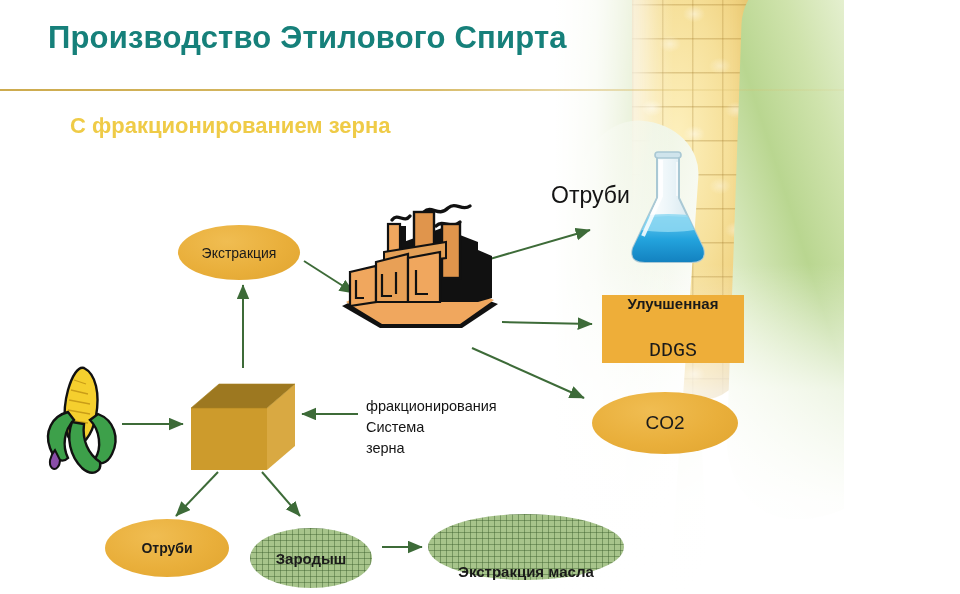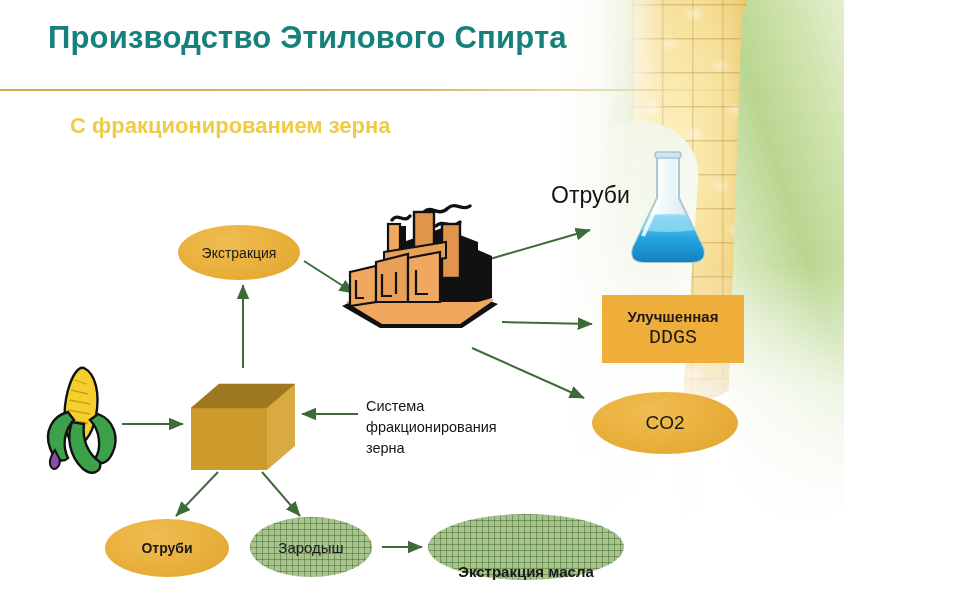--- a/index.html
+++ b/index.html
@@ -159,26 +159,27 @@
     background-image:
       repeating-linear-gradient(to right,
         rgba(60,95,45,.45) 0px, rgba(60,95,45,.45) 1px,
         rgba(0,0,0,0) 1px, rgba(0,0,0,0) 6px),
       repeating-linear-gradient(to bottom,
         rgba(60,95,45,.45) 0px, rgba(60,95,45,.45) 1px,
         rgba(0,0,0,0) 1px, rgba(0,0,0,0) 6px);
   }
   .rect-amber {
     background: #eeae39;
+    justify-content: space-between;
   }
 
   #node-endosperm { left: 178px; top: 225px; width: 122px; height: 55px; font-size: 14px; }
   #node-co2       { left: 592px; top: 392px; width: 146px; height: 62px; font-size: 19px; }
   #node-bran      { left: 105px; top: 519px; width: 124px; height: 58px; font-size: 14px; font-weight: bold; }
-  #node-germ      { left: 250px; top: 517px; width: 122px; height: 60px; font-size: 15px; font-weight: normal; }
+  #node-germ      { left: 250px; top: 528px; width: 122px; height: 60px; font-size: 15px; font-weight: bold; }
   #node-oil       { left: 428px; top: 514px; width: 196px; height: 66px; font-size: 15px; font-weight: bold; align-items: flex-end; }
   #node-ddgs      { left: 602px; top: 295px; width: 142px; height: 68px; flex-direction: column; }
   #node-ddgs .l1  { font-size: 15px; font-weight: bold; line-height: 1.15; }
   #node-ddgs .l2  { font-size: 20px; font-weight: normal; line-height: 1.25; font-family: Liberation Mono, monospace; }
 
   
   .plain-label {
     position: absolute;
     color: #141414;
     z-index: 6;
@@ -384,22 +385,22 @@
   <div class="node rect-amber" id="node-ddgs">
     <span class="l1">Улучшенная</span>
     <span class="l2">DDGS</span>
   </div>
 
   <div class="node ell-amber" id="node-co2">
     <span>CO2</span>
   </div>
 
   <div class="plain-label" id="label-fracsys">
+    <div>фракционирования</div>
     <div>Система</div>
-    <div>фракционирования</div>
     <div>зерна</div>
   </div>
 
   <div class="node ell-amber" id="node-bran">
     <span>Отруби</span>
   </div>
 
   <div class="node ell-green" id="node-germ">
     <span>Зародыш</span>
   </div>

